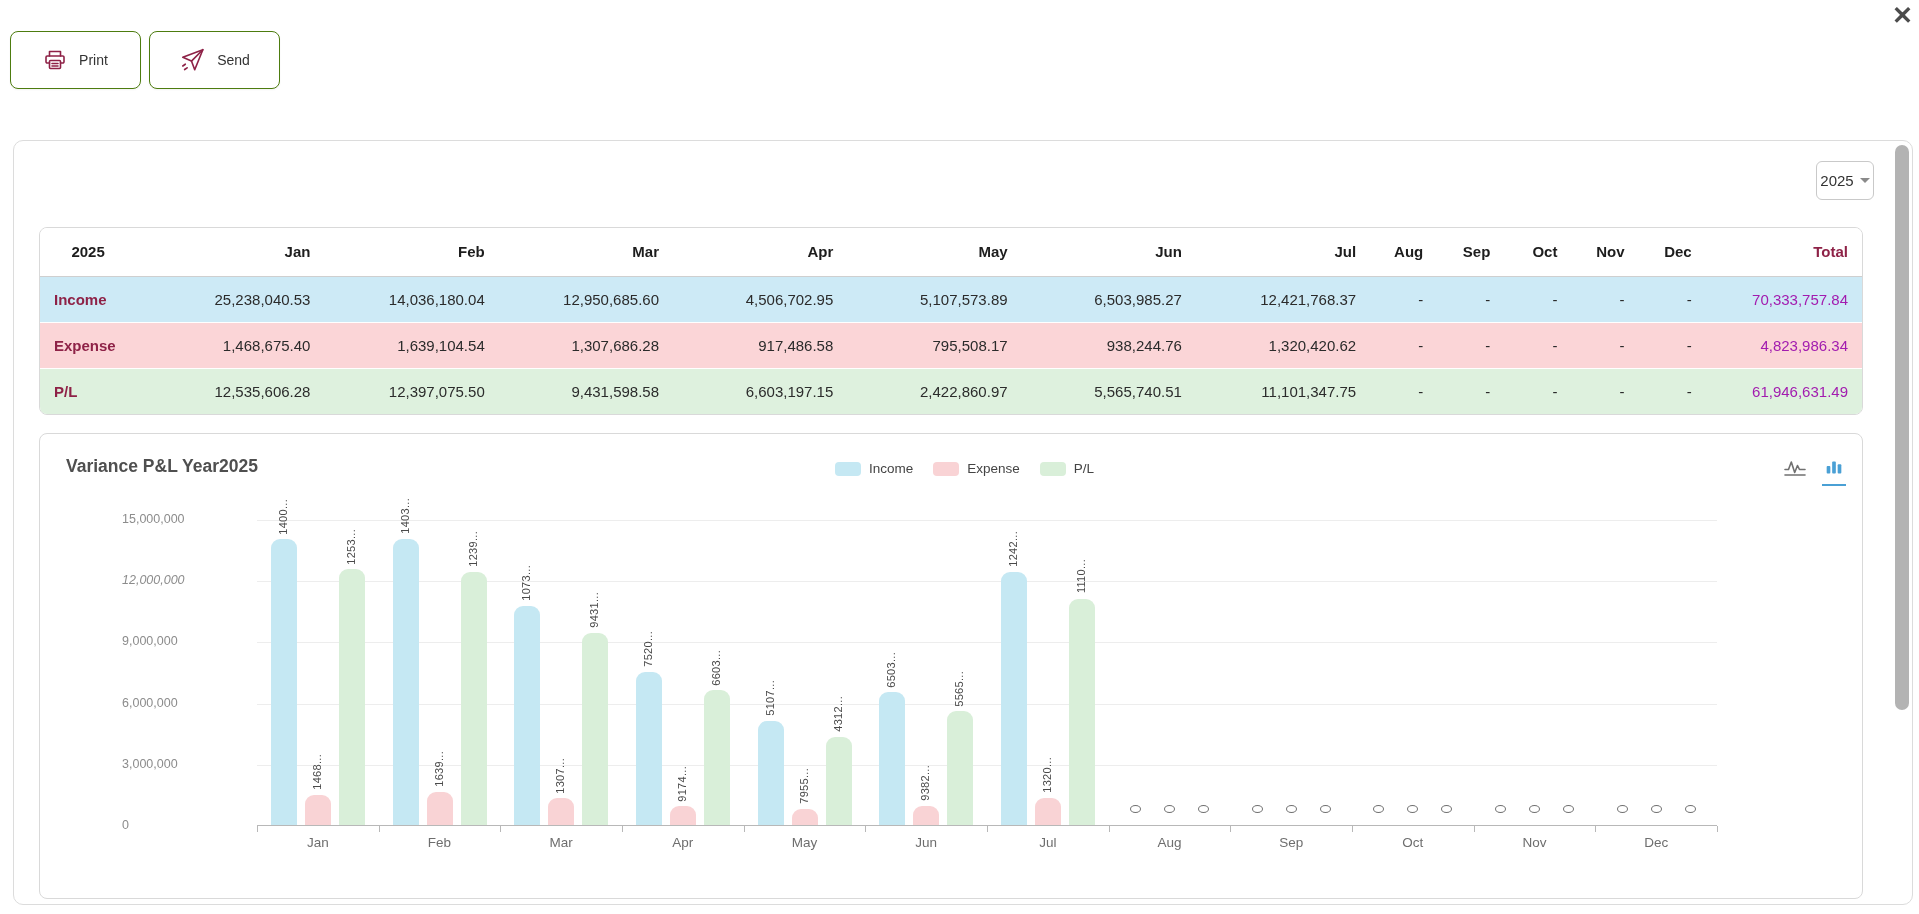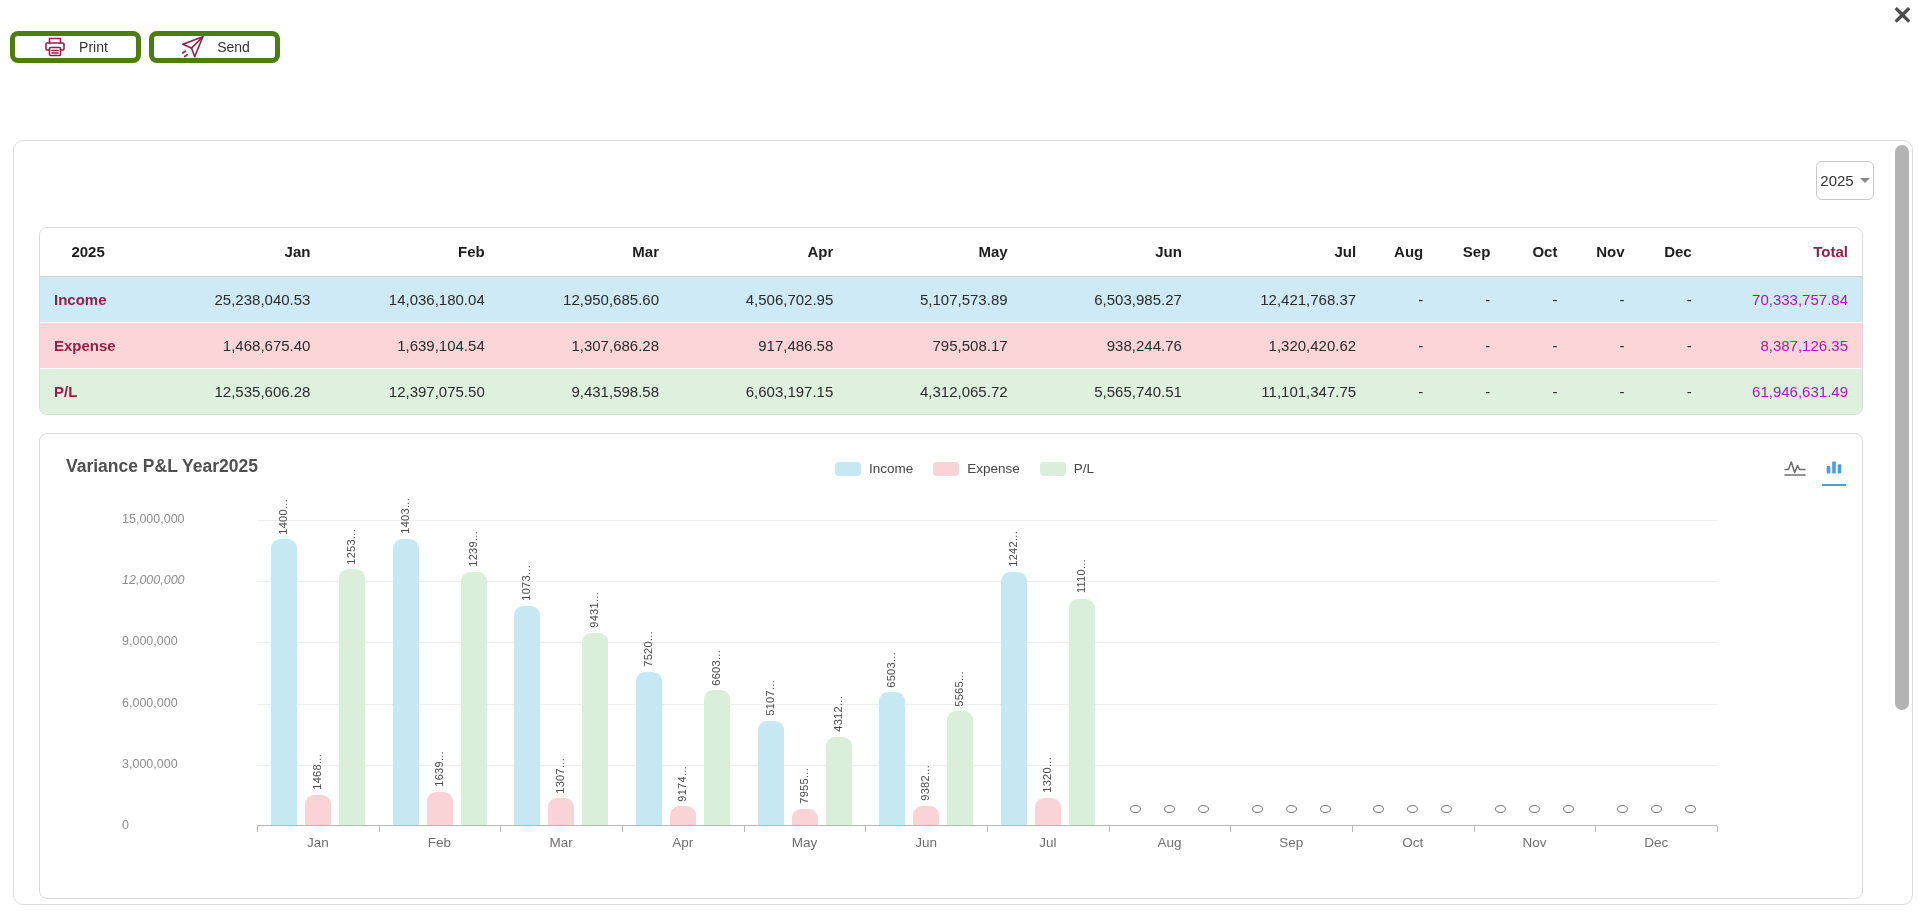--- a/index.html
+++ b/index.html
@@ -6,21 +6,21 @@
   html,body { width:1919px; height:914px; background:#fff; overflow:hidden;
               font-family:"Liberation Sans", sans-serif; }
   .page { position:relative; width:1919px; height:914px; }
 
   
   .close-btn { position:absolute; top:0px; right:6px; background:none; border:none;
                font-size:25px; font-weight:700; color:#4c4c4c; cursor:pointer; line-height:30px;}
 
   
   .toolbar { position:absolute; top:31px; left:10px; display:flex; gap:8px; }
-  .tool-btn { height:32px; min-width:131px; background:#fff; border:5px solid #4d7c0f;
+  .tool-btn { height:58px; min-width:131px; background:#fff; border:1px solid #4d7c0f;
               border-radius:8px; display:flex; align-items:center; justify-content:center;
               gap:12px; font-size:14px; color:#333; padding:0 22px; cursor:pointer;
               box-shadow:0 1px 2px rgba(0,0,0,.05); font-family:inherit; }
   .tool-btn svg { display:block; }
 
   
   .tabbar { position:absolute; top:94px; left:0; width:100%; height:44px;
             border-bottom:1px solid #e2e2e2; display:flex; padding-left:10px; }
   .tab { width:154px; text-align:center; font-size:15px; color:#454045; line-height:34px;
          position:relative; cursor:pointer; }
@@ -171,29 +171,29 @@
               <td>1,307,686.28</td>
               <td>917,486.58</td>
               <td>795,508.17</td>
               <td>938,244.76</td>
               <td>1,320,420.62</td>
               <td>-</td>
               <td>-</td>
               <td>-</td>
               <td>-</td>
               <td>-</td>
-              <td class="total">8,387,126.35</td>
+              <td class="total">4,823,986.34</td>
             </tr>
             <tr class="row-pl">
               <th>P/L</th>
               <td>12,535,606.28</td>
               <td>12,397,075.50</td>
               <td>9,431,598.58</td>
               <td>6,603,197.15</td>
-              <td>4,312,065.72</td>
+              <td>2,422,860.97</td>
               <td>5,565,740.51</td>
               <td>11,101,347.75</td>
               <td>-</td>
               <td>-</td>
               <td>-</td>
               <td>-</td>
               <td>-</td>
               <td class="total">61,946,631.49</td>
             </tr>
           </tbody>

